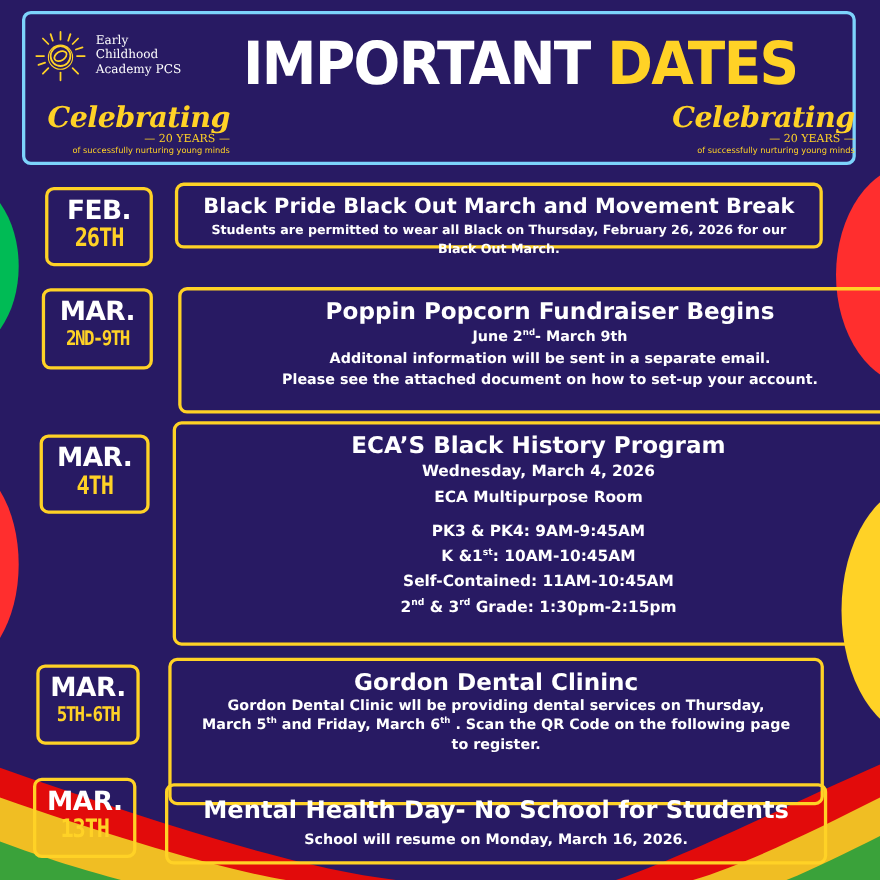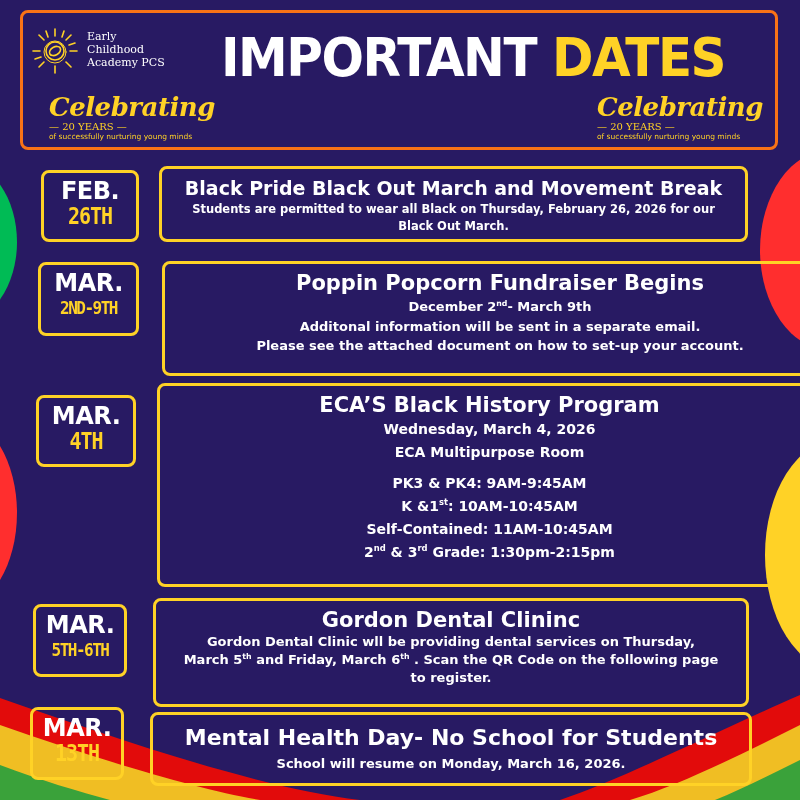--- a/index.html
+++ b/index.html
@@ -13,29 +13,29 @@
   .deco { position: absolute; border-radius: 50%; }
   .deco.green-left { left: -95px; top: 162px; width: 112px; height: 160px; background: #00bb55; }
   .deco.red-left { left: -100px; top: 418px; width: 117px; height: 190px; background: #ff2e2e; }
   .deco.red-right { right: -100px; top: 150px; width: 140px; height: 200px; background: #ff2e2e; }
   .deco.yellow-right { right: -110px; top: 440px; width: 145px; height: 230px; background: #ffd226; }
 
   .stripes { position: absolute; left: 0; bottom: 0; width: 800px; height: 130px; overflow: hidden; pointer-events: none; }
 
   .header {
     position: absolute; left: 20px; top: 10px; width: 758px; height: 140px;
-    border: 3px solid #f97316; border-radius: 8px;
+    border: 3px solid #7dd3fc; border-radius: 8px;
   }
   .logo { position: absolute; left: 8px; top: 14px; width: 48px; height: 48px; }
   .logo-text {
     position: absolute; left: 64px; top: 17px;
     font-family: "DejaVu Serif", serif; font-size: 11px; line-height: 13px; color: #ffffff;
   }
   .logo-text div { white-space: nowrap; }
-  .celebrating { position: absolute; text-align: left; width: 180px; margin-left: 20px; }
+  .celebrating { position: absolute; text-align: right; width: 180px; }
   .celebrating.left { left: 6px; top: 80px; }
   .celebrating.right { right: -2px; top: 80px; }
   .celebrating .script {
     font-family: "DejaVu Serif", serif; font-style: italic; font-weight: bold;
     font-size: 26px; line-height: 28px; color: #ffd226; letter-spacing: -0.5px;
   }
   .celebrating .years {
     font-family: "DejaVu Serif", serif; font-size: 10px; line-height: 11px; color: #ffd226;
   }
   .celebrating .tagline {
@@ -137,34 +137,34 @@
     <div class="script">Celebrating</div>
     <div class="years">— 20 YEARS —</div>
     <div class="tagline">of successfully nurturing young minds</div>
   </div>
 </div>
 
 <div class="date-box" style="left:41px; top:170px; width:98px; height:72px;">
   <div class="month">FEB.</div>
   <div class="day">26TH</div>
 </div>
-<div class="event-box" style="left:159px; top:166px; width:589px; height:76px;">
+<div class="event-box" style="left:159px; top:166px; width:589px; height:60px;">
   <div class="event-title">Black Pride Black Out March and Movement Break</div>
   <div class="event-text">Students are permitted to wear all Black on Thursday, February 26, 2026 for our</div>
   <div class="event-text">Black Out March.</div>
 </div>
 
 <div class="date-box" style="left:38px; top:262px; width:101px; height:74px;">
   <div class="month">MAR.</div>
   <div class="day small">2ND-9TH</div>
 </div>
 <div class="event-box" style="left:162px; top:261px; width:676px; height:115px;">
   <div class="event-title large">Poppin Popcorn Fundraiser Begins</div>
   <div class="event-text md">
-    <span>December 2</span><sup>nd</sup><span>- March 9th</span>
+    <span>June 2</span><sup>nd</sup><span>- March 9th</span>
   </div>
   <div class="event-text md" style="line-height:19px;">Additonal information will be sent in a separate email.</div>
   <div class="event-text md" style="line-height:19px;">Please see the attached document on how to set-up your account.</div>
 </div>
 
 <div class="date-box" style="left:36px; top:395px; width:100px; height:72px;">
   <div class="month">MAR.</div>
   <div class="day">4TH</div>
 </div>
 <div class="event-box" style="left:157px; top:383px; width:665px; height:204px;">
@@ -179,21 +179,21 @@
   <div class="event-text lg">Self-Contained: 11AM-10:45AM</div>
   <div class="event-text lg">
     <span>2</span><sup>nd</sup><span> &amp; 3</span><sup>rd</sup><span> Grade: 1:30pm-2:15pm</span>
   </div>
 </div>
 
 <div class="date-box" style="left:33px; top:604px; width:94px; height:73px;">
   <div class="month">MAR.</div>
   <div class="day small">5TH-6TH</div>
 </div>
-<div class="event-box" style="left:153px; top:598px; width:596px; height:109px;">
+<div class="event-box" style="left:153px; top:598px; width:596px; height:134px;">
   <div class="event-title large">Gordon Dental Clininc</div>
   <div class="event-text md" style="line-height:18px;">Gordon Dental Clinic wll be providing dental services on Thursday,</div>
   <div class="event-text md" style="line-height:18px;">
     <span>March 5</span><sup>th</sup><span> and Friday, March 6</span><sup>th</sup><span> .  Scan the QR Code on the following page</span>
   </div>
   <div class="event-text md" style="line-height:18px;">to register.</div>
 </div>
 
 <div class="date-box" style="left:30px; top:707px; width:94px; height:73px;">
   <div class="month">MAR.</div>

